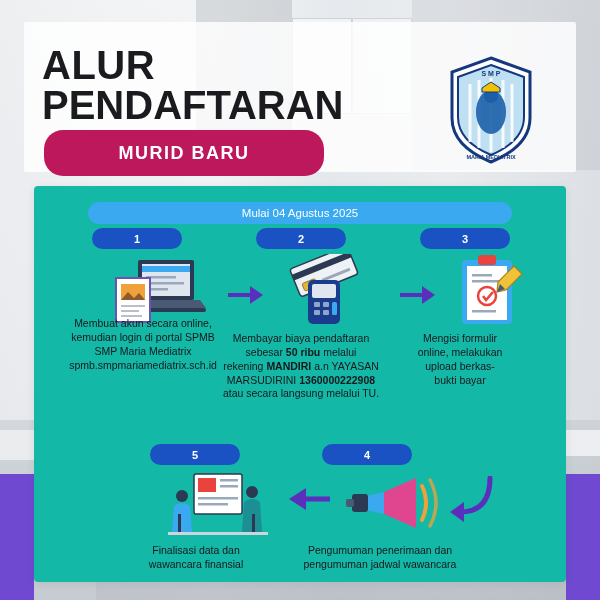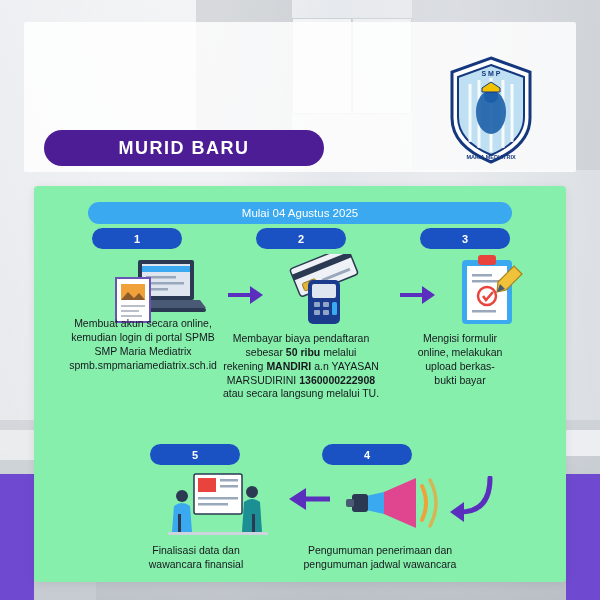--- a/index.html
+++ b/index.html
@@ -46,37 +46,37 @@
     position: absolute; left: 24px; top: 22px; width: 552px; height: 150px;
   }
   .title-block { position: absolute; left: 18px; top: 24px; }
   .title-line {
     font-size: 40px; font-weight: bold; letter-spacing: 0.5px;
     color: #1b1b1f; line-height: 0.98;
   }
   .title-line2 { font-size: 40px; font-weight: bold; color: #1b1b1f; line-height: 1.0; }
   .subtitle-pill {
     position: absolute; left: 20px; top: 108px;
-    width: 280px; height: 36px; border-radius: 19px;
-    background: #4c1d95;
+    width: 280px; height: 46px; border-radius: 19px;
+    background: #be185d;
     display: flex; align-items: center; justify-content: center;
   }
   .subtitle-pill span {
     color: #ffffff; font-weight: bold; font-size: 18px; letter-spacing: 1.5px;
   }
 
   
   .logo {
     position: absolute; left: 424px; top: 34px; width: 86px; height: 108px;
   }
 
   
   .card {
     position: absolute; left: 34px; top: 186px; width: 532px; height: 396px;
-    background: #86efac; border-radius: 4px;
+    background: #14b8a6; border-radius: 4px;
     box-shadow: 0 2px 10px rgba(0,0,0,0.08);
   }
 
   .date-pill {
     position: absolute; left: 54px; top: 16px; width: 424px; height: 22px;
     border-radius: 11px; background: #3aa9ef;
     display: flex; align-items: center; justify-content: center;
   }
   .date-pill span { color: #ffffff; font-size: 11.5px; }
 
@@ -131,20 +131,24 @@
     <div class="bg-shape bg-desk2"></div>
     <div class="bg-shape bg-right-desk"></div>
   </div>
 
   <div class="accent-left"></div>
   <div class="accent-right"></div>
 
   <div class="header">
     <div style="position:absolute;left:0;top:0;width:552px;height:150px;background:rgba(255,255,255,0.82);border-radius:2px;"></div>
 
+    <div class="title-block">
+      <div class="title-line">ALUR</div>
+      <div class="title-line2">PENDAFTARAN</div>
+    </div>
 
     <div class="subtitle-pill">
       <span>MURID BARU</span>
     </div>
 
     <div class="logo">
       <svg width="86" height="108" viewBox="0 0 86 108">
         <path d="M43 2 L82 16 L82 62 Q82 90 43 106 Q4 90 4 62 L4 16 Z" fill="#ffffff" stroke="#14377e" stroke-width="3"></path>
         <path d="M43 9 L76 21 L76 61 Q76 85 43 99 Q10 85 10 61 L10 21 Z" fill="#bfe0f2" stroke="#14377e" stroke-width="2"></path>
         <path d="M22 28 L22 86 M31 24 L31 92 M43 22 L43 96 M55 24 L55 92 M64 28 L64 86" stroke="#ffffff" stroke-width="3" fill="none" opacity="0.85"></path>

